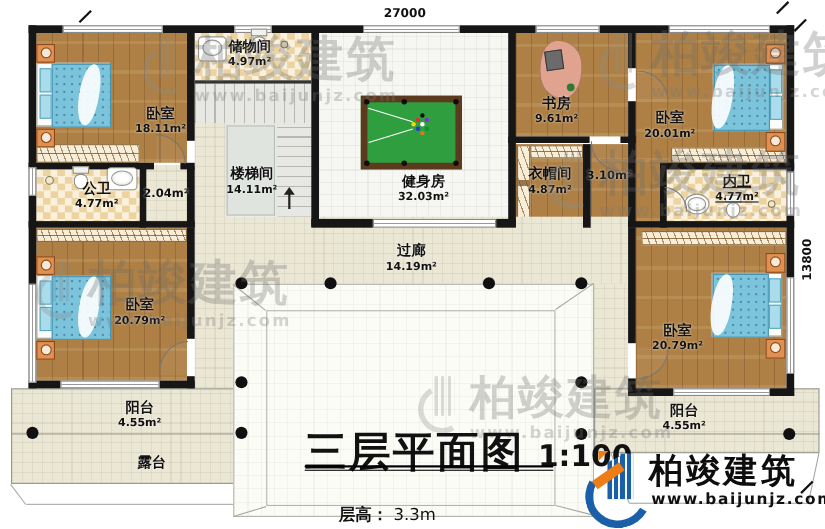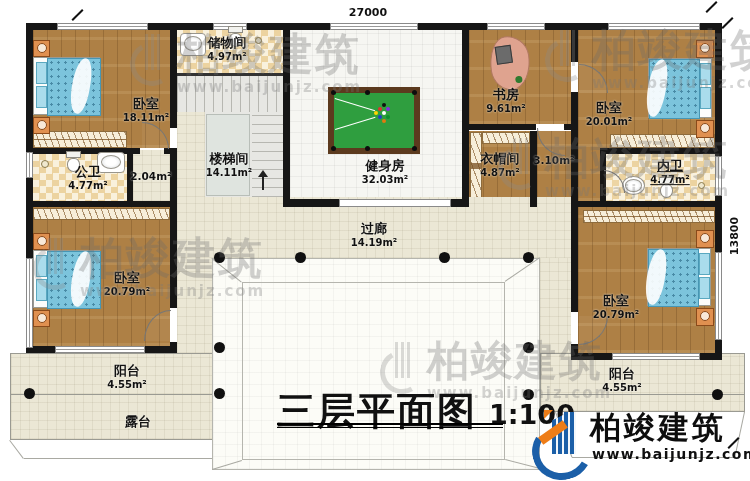--- a/index.html
+++ b/index.html
@@ -374,20 +374,24 @@
   <div class="tick" style="left:704px;top:6px;"></div>
   <div class="tick" style="left:720px;top:22px;"></div>
   <div class="tick" style="left:726px;top:442px;"></div>
 
   <div class="tb-title">
     <span class="t">三层平面图</span>
     <span class="s">1:100</span>
   </div>
   <div class="tb-line" style="left:277px;top:423px;width:226px;height:2px;"></div>
   <div class="tb-line" style="left:277px;top:427px;width:226px;height:1px;"></div>
+  <div class="tb-row" style="top:459px;">
+    <span class="lb">层高：</span>
+    <span>3.3m</span>
+  </div>
 
   <div class="lm" style="left:532px;top:410px;width:56px;height:58px;">
     <div style="position:absolute;left:0;top:12px;width:46px;height:44px;border:7px solid transparent;border-left-color:#1b5fa8;border-bottom-color:#1b5fa8;border-radius:50%;transform:rotate(-15deg);"></div>
     <div style="position:absolute;left:20px;top:2px;width:24px;height:42px;background:#1b5fa8;background-image:repeating-linear-gradient(90deg,transparent 0 4px,rgba(255,255,255,.95) 4px 6px);clip-path:polygon(0 20%,50% 6%,50% 0,100% 0,100% 100%,0 100%);"></div>
     <div style="position:absolute;left:6px;top:18px;width:30px;height:9px;background:#ee7d18;transform:rotate(-35deg);"></div>
     <div style="position:absolute;left:12px;top:0;width:0;height:0;border-left:9px solid #ee7d18;border-bottom:9px solid transparent;"></div>
   </div>
   <div class="logo-brand">柏竣建筑</div>
   <div class="logo-url">www.baijunjz.com</div>
 

